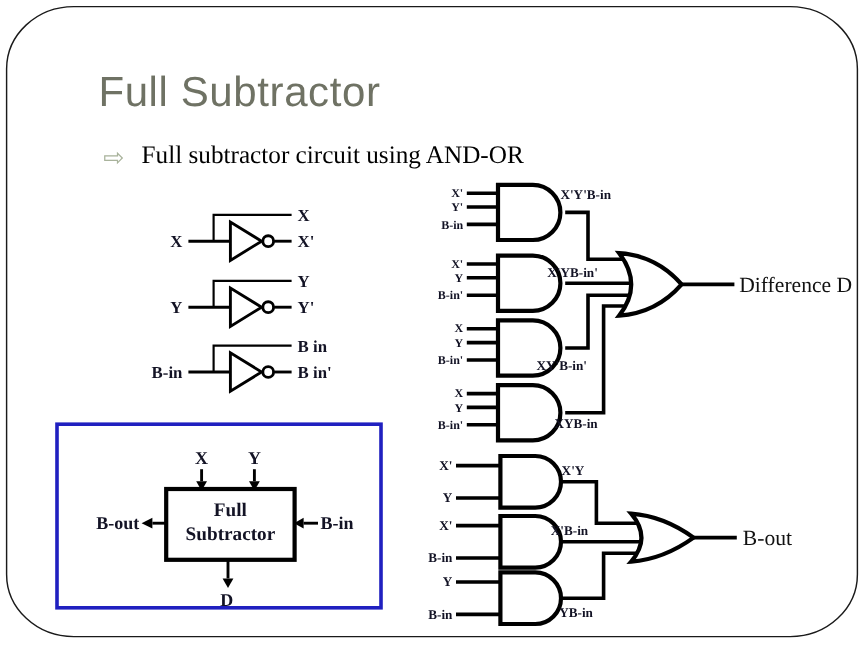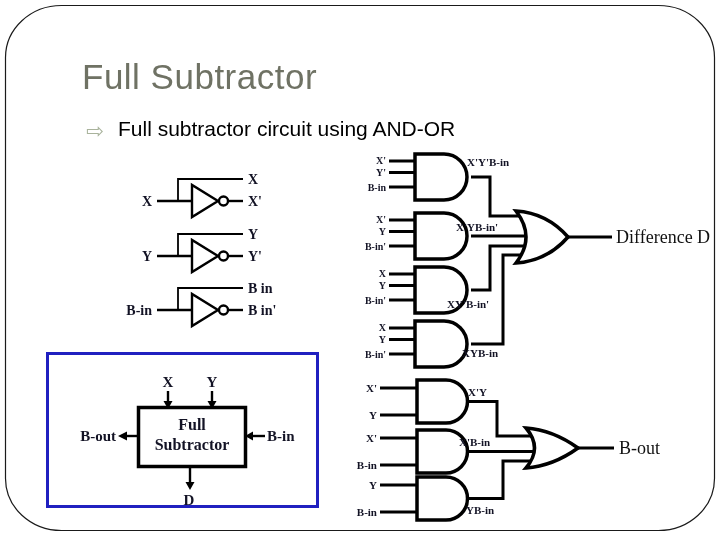--- a/index.html
+++ b/index.html
@@ -3,21 +3,21 @@
 <meta charset="utf-8">
 <style>
   html,body{margin:0;padding:0;background:#fff;}
   #slide{position:relative;width:720px;height:540px;background:#ffffff;overflow:hidden;
          font-family:"Liberation Serif",serif;}
   #title{position:absolute;left:82px;top:57px;font-family:"Liberation Sans",sans-serif;
          font-size:35px;letter-spacing:.5px;color:#6f7264;}
   #bullet-row{position:absolute;left:86px;top:117px;}
   #bullet-icon{position:absolute;left:0;top:2px;font-family:"DejaVu Sans",sans-serif;
          font-size:21px;color:#a9b39c;}
-  #bullet-text{position:absolute;left:32px;top:0;width:600px;font-family:Liberation Sans, sans-serif;
+  #bullet-text{position:absolute;left:32px;top:0;width:600px;font-family:Liberation Serif, serif;
          font-size:21px;color:#000;white-space:nowrap;}
   svg{position:absolute;left:0;top:0;}
   .w{stroke:#000;stroke-width:3;fill:none;}
   .w2{stroke:#000;stroke-width:2.4;fill:none;}
   .w15{stroke:#000;stroke-width:1.8;fill:none;}
   .gate{stroke:#000;stroke-width:3.5;fill:#fff;}
   .inv{stroke:#000;stroke-width:2.4;fill:#fff;}
   .lbl-lg{font:bold 14px "Liberation Serif",serif;fill:#131325;}
   .lbl-in{font:bold 10px "Liberation Serif",serif;fill:#131325;}
   .lbl-gate{font:bold 11px "Liberation Serif",serif;fill:#131325;}

